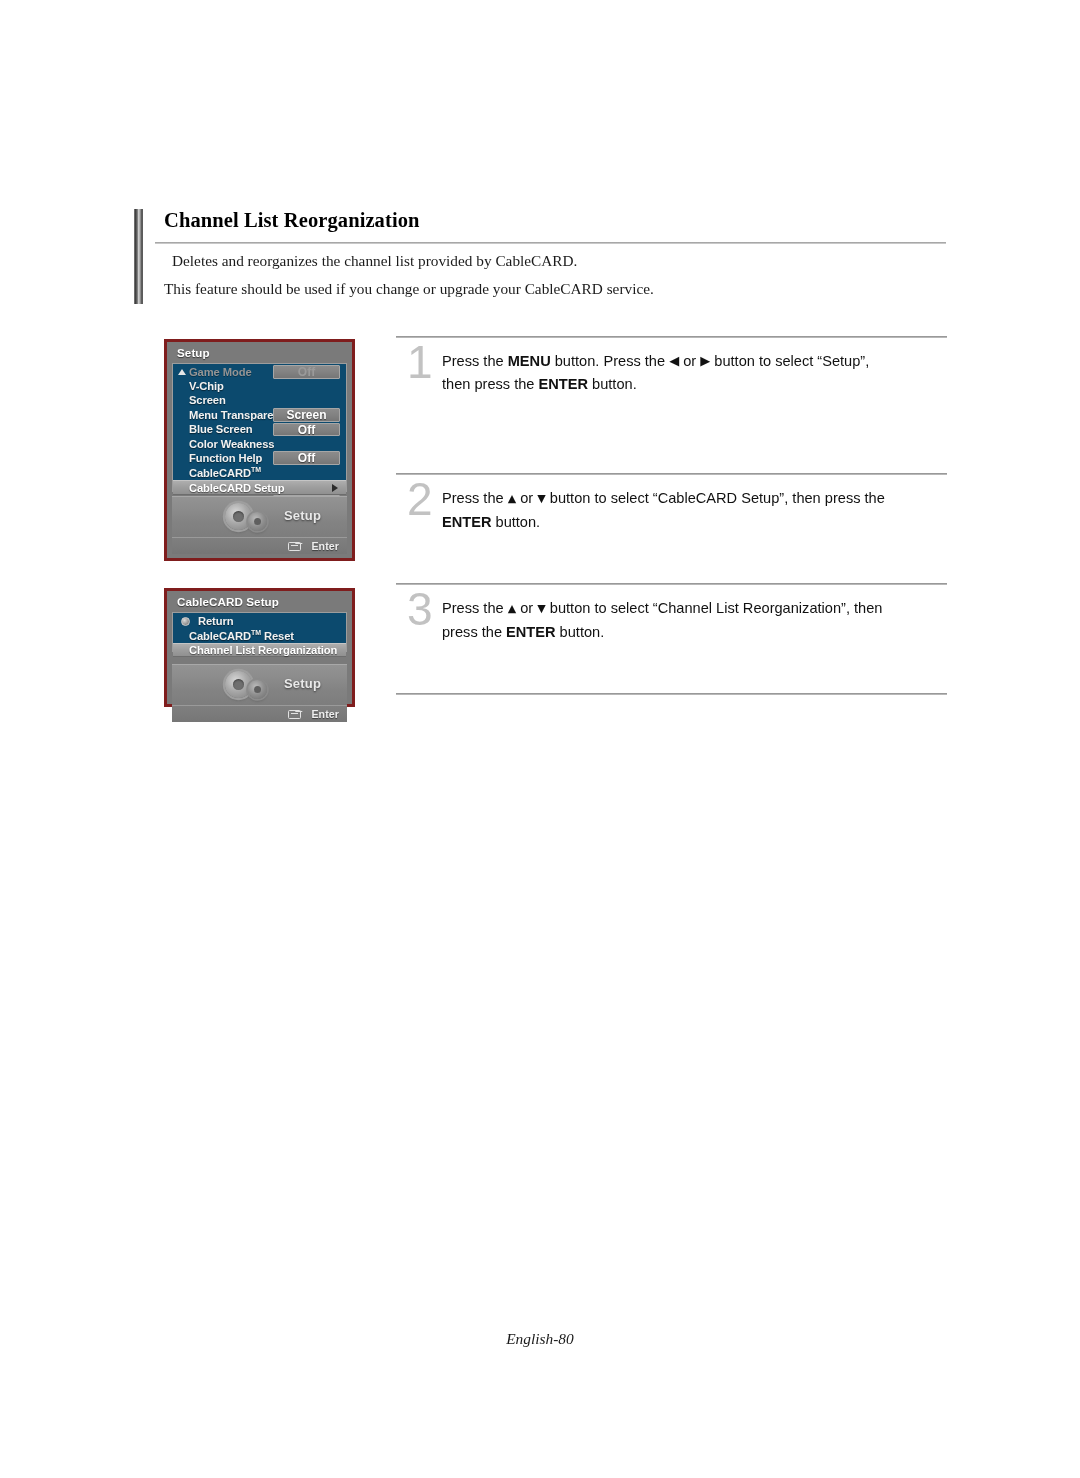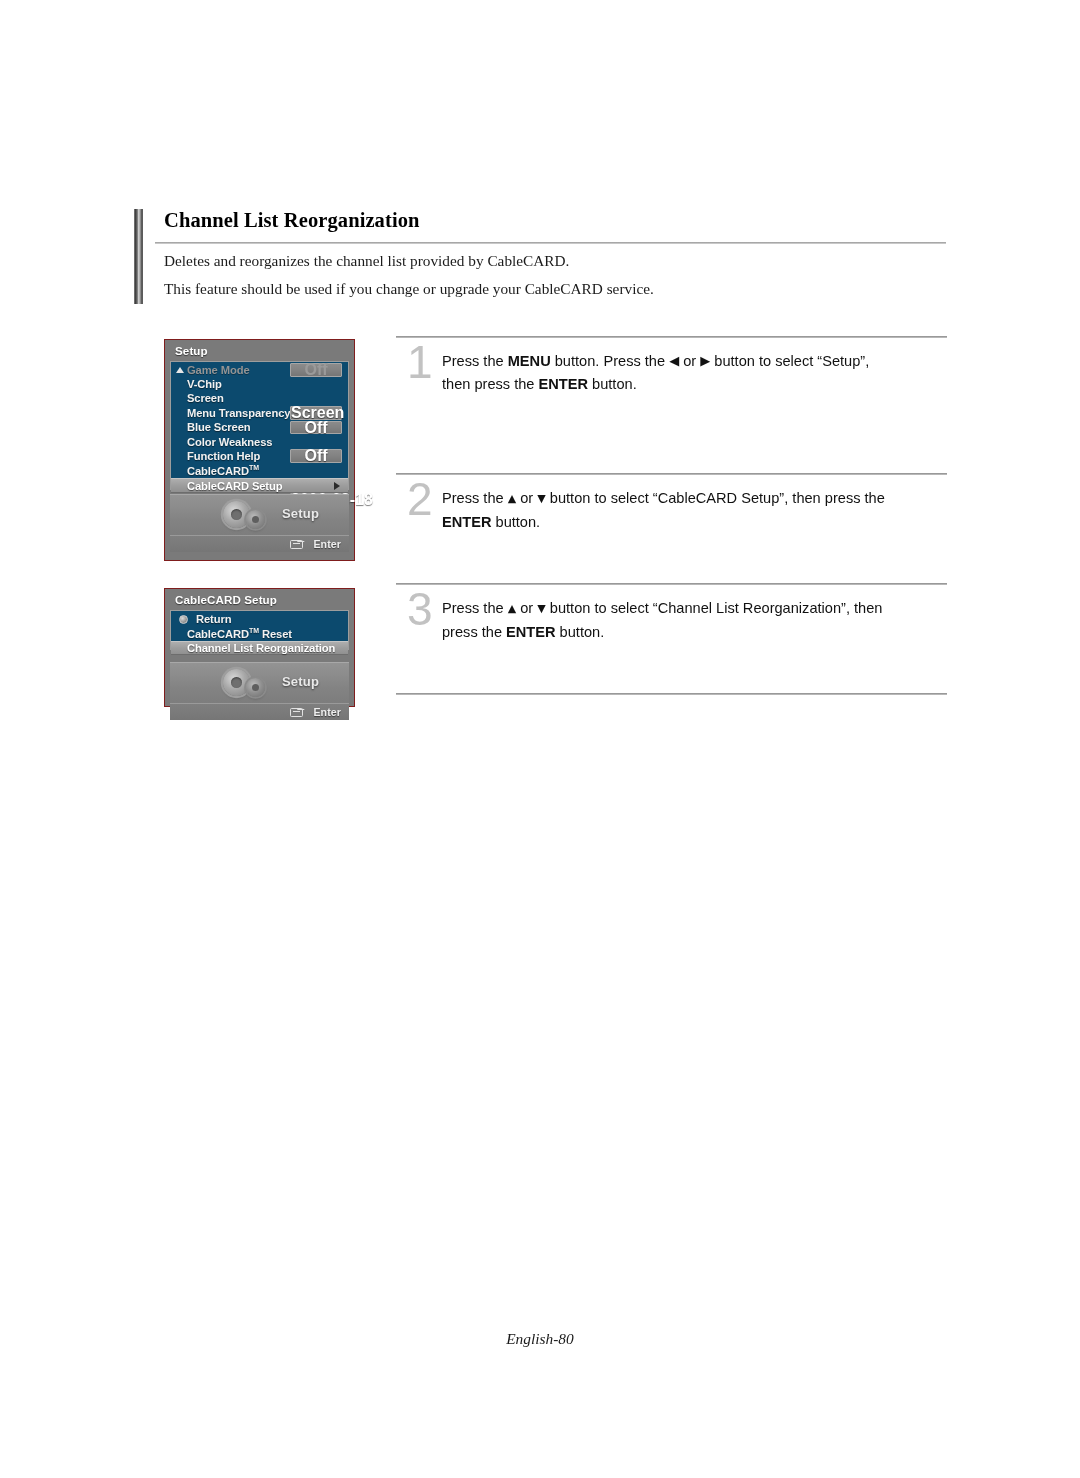--- a/index.html
+++ b/index.html
@@ -52,21 +52,21 @@
     background: linear-gradient(to bottom, #9a9a9a 0%, #b8b8b8 55%, #dcdcdc 100%);
   }
   .intro-line {
     position: absolute;
     left: 30px;
     font-family: "Liberation Serif", serif;
     font-size: 15.3px;
     color: #1b1b1b;
     white-space: nowrap;
   }
-  #intro-0 { top: 43px; }
+  #intro-0 { top: 43px; margin-left: 8px; }
   #intro-1 { top: 71px; }
 
   
   #steps-col {
     position: absolute;
     left: 396px;
     top: 336px;
     width: 551px;
   }
   .step-rule {
@@ -118,21 +118,21 @@
     position: relative;
     top: -1px;
     letter-spacing: 0;
   }
   .ar-lr { font-size: 13px; }
 
   
   .osd {
     position: absolute;
     background: #7a7a7a;
-    border: 1px solid #7f1d1d;
+    border: 3px solid #7f1d1d;
     box-sizing: border-box;
     font-family: "Liberation Sans", sans-serif;
   }
   #osd-setup   { left: 164px; top: 339px; width: 191px; height: 222px; }
   #osd-ccsetup { left: 164px; top: 588px; width: 191px; height: 119px; }
 
   .osd-title {
     position: absolute;
     left: 10px;
     top: 4px;
@@ -179,28 +179,28 @@
   .tm {
     font-size: 7px;
     vertical-align: super;
     letter-spacing: 0;
   }
 
   .osd-value {
     position: absolute;
     right: 6px;
     top: 0px;
-    width: 52px;
+    width: 67px;
     height: 13.5px;
     background: linear-gradient(to bottom, #8b8b8b 0%, #828282 50%, #767676 100%);
     border: 1px solid #a6a6a6;
     border-radius: 1px;
     box-sizing: border-box;
     text-align: center;
-    font-size: 16px;
+    font-size: 12px;
     font-weight: bold;
     color: #ffffff;
     line-height: 12px;
     text-shadow: 0 1px 1px rgba(0,0,0,0.5);
     white-space: nowrap;
   }
   .osd-row.dim .osd-value { color: #9a9a9a; text-shadow: none; }
 
   .osd-row.selected {
     background: linear-gradient(to bottom, #aeaeae 0%, #9d9d9d 50%, #909090 100%);

